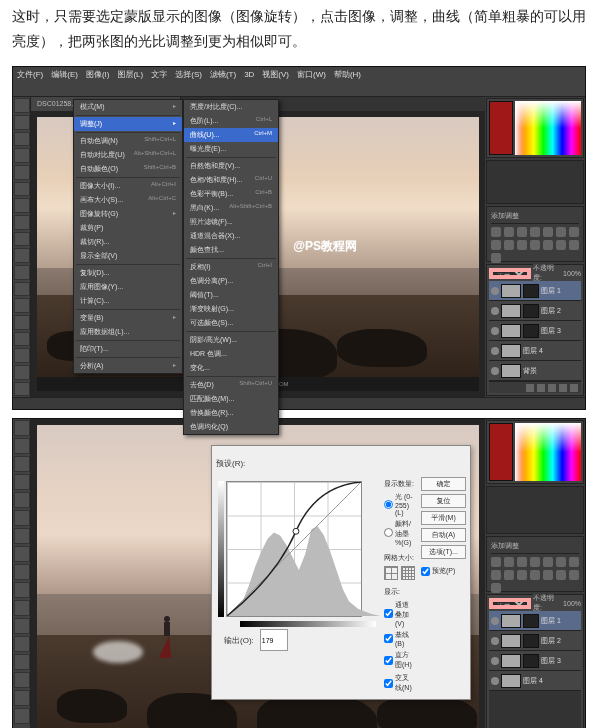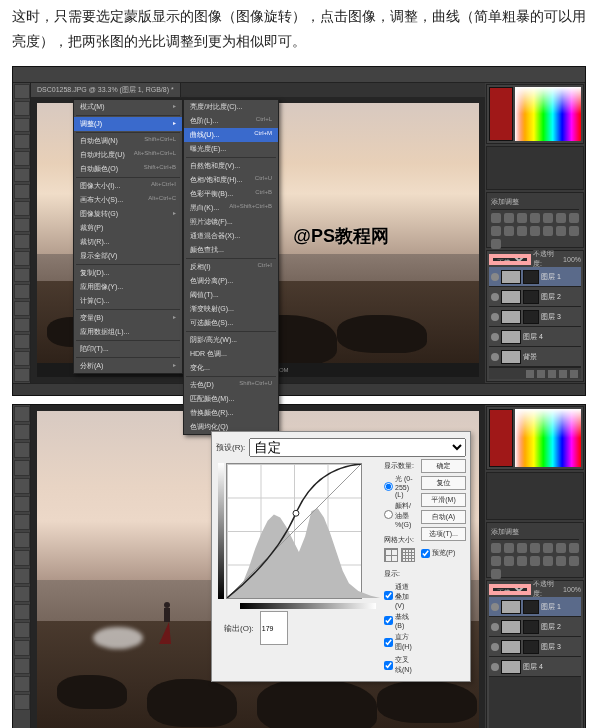--- a/index.html
+++ b/index.html
@@ -16,21 +16,21 @@
   .ps-canvas-wrap { flex: 1; background: #252525; display: flex; flex-direction: column; position: relative; }
   .tabbar { height: 14px; background: #333; display: flex; }
   .tab { background: #454545; color: #bbb; font-size: 7px; padding: 2px 6px; border-right: 1px solid #222; }
   .canvas { flex: 1; margin: 6px; background: #888; position: relative; overflow: hidden; }
   .sky { position: absolute; top: 0; left: 0; right: 0; height: 55%; background: linear-gradient(180deg, #d8c9c0 0%, #e8d0b8 40%, #f0ddc8 60%, #b59f8f 100%); }
   .sun { position: absolute; top: 38%; left: 42%; width: 14px; height: 14px; background: radial-gradient(circle, #fff8e0 0%, #f8d090 60%, transparent 100%); border-radius: 50%; }
   .sea { position: absolute; top: 55%; left: 0; right: 0; bottom: 28%; background: linear-gradient(180deg, #8a7a70 0%, #6a5a50 100%); }
   .rocks { position: absolute; bottom: 0; left: 0; right: 0; height: 35%; background: linear-gradient(180deg, #4a3a2e 0%, #2a1e16 100%); }
   .rock { position: absolute; background: #1a1410; border-radius: 40% 50% 30% 40%; }
   .wave { position: absolute; background: rgba(255,255,255,0.6); border-radius: 50%; filter: blur(2px); }
-  .watermark { position: absolute; color: #000000; font-size: 18px; font-weight: bold; text-shadow: 0 0 2px rgba(255,255,255,0.3); }
+  .watermark { position: absolute; color: #ffffff; font-size: 12px; font-weight: bold; text-shadow: 0 0 2px rgba(255,255,255,0.3); }
   .footermark { position: absolute; bottom: 0; left: 0; right: 0; height: 14px; background: #1a1a1a; color: #888; font-size: 8px; display: flex; align-items: center; justify-content: center; }
   .ps-panels { width: 100px; background: #3a3a3a; display: flex; flex-direction: column; }
   .panel { background: #424242; margin: 1px; border: 1px solid #222; }
   .colorpanel { height: 64px; display: flex; padding: 2px; gap: 2px; }
   .cp-swatch { width: 24px; background: #a01818; border: 1px solid #111; }
   .cp-picker { flex: 1; background: linear-gradient(to bottom, #fff 0%, rgba(255,255,255,0) 50%), linear-gradient(to right, #fff 0%, rgba(255,255,255,0) 15%), linear-gradient(to right, red,orange,yellow,lime,cyan,blue,magenta,red); }
   .navpanel { height: 48px; background: #333; }
   .adjpanel { height: 56px; background: #3c3c3c; padding: 4px; }
   .adjpanel-title { color: #bbb; font-size: 7px; border-bottom: 1px solid #222; padding-bottom: 2px; }
   .adj-icons { display: flex; flex-wrap: wrap; gap: 3px; margin-top: 3px; }
@@ -57,41 +57,54 @@
   .mi .sc { color: #999; font-size: 6px; margin-left: 8px; }
   .mi.hl .sc { color: #eef; }
   .msep { height: 1px; background: #333; margin: 1px 2px; }
   
   .girl { position: absolute; bottom: 30%; left: 28%; width: 12px; height: 46px; }
   .girl-head { width: 6px; height: 6px; background: #2a2020; border-radius: 50%; margin: 0 auto; }
   .girl-body { width: 6px; height: 14px; background: #2a2020; margin: 0 auto; }
   .girl-skirt { width: 0; height: 0; border-left: 10px solid transparent; border-right: 2px solid transparent; border-bottom: 22px solid #6a1818; margin-left: -2px; }
   
   .curves-dlg { position: absolute; top: 26px; left: 180px; width: 260px; background: #efefef; border: 1px solid #888; box-shadow: 2px 2px 5px rgba(0,0,0,0.3); z-index: 30; padding: 4px; font-size: 8px; color: #333; }
-  .cd-row { display: flex; align-items: center; gap: 4px; margin: 2px 0; }
+  .cd-row { display: flex; align-items: center; gap: 4px; margin: 8px 0; }
   .cd-graph { width: 136px; height: 136px; border: 1px solid #888; margin: 4px 2px; position: relative; background: #fff; }
   .cd-grid { position: absolute; inset: 0; background-image: linear-gradient(#ccc 1px, transparent 1px), linear-gradient(90deg, #ccc 1px, transparent 1px); background-size: 25% 25%; }
   .cd-hist { position: absolute; bottom: 0; left: 0; right: 0; height: 70%; }
   .cd-main { display: flex; }
   .cd-side { flex: 1; padding: 2px 2px 2px 6px; display: flex; flex-direction: column; gap: 3px; }
   .cd-btn { background: #f8f8f8; border: 1px solid #999; font-size: 7px; padding: 1px 4px; text-align: center; }
   .cd-check { display: flex; align-items: center; gap: 2px; font-size: 7px; }
   .cd-check input { width: 9px; height: 9px; }
-  .num-in { width: 28px; height: 11px; border: 1px solid #999; font-size: 7px; padding: 16px 1px; }
+  .num-in { width: 28px; height: 11px; border: 1px solid #999; font-size: 7px; padding: 10px 1px; }
   .ramp-h { height: 6px; background: linear-gradient(90deg, #000, #fff); margin: 1px 2px 0 16px; width: 136px; }
   .ramp-v { width: 6px; background: linear-gradient(0deg, #000, #fff); height: 136px; margin: 4px 0 0 2px; }
   .cd-graphwrap { display: flex; }
   .cd-btm { display: flex; gap: 6px; align-items: center; margin: 2px 0 0 8px; }
 </style>
 </head>
 <body>
 
 <div class="intro">这时，只需要选定蒙版显示的图像（图像旋转），点击图像，调整，曲线（简单粗暴的可以用亮度），把两张图的光比调整到更为相似即可。</div>
 
 <div class="ps-window">
+  <div class="ps-menubar">
+      <span>文件(F)</span>
+      <span>编辑(E)</span>
+      <span>图像(I)</span>
+      <span>图层(L)</span>
+      <span>文字</span>
+      <span>选择(S)</span>
+      <span>滤镜(T)</span>
+      <span>3D</span>
+      <span>视图(V)</span>
+      <span>窗口(W)</span>
+      <span>帮助(H)</span>
+    </div>
   <div class="ps-optbar"></div>
   <div class="ps-body">
     <div class="ps-toolbox">
         <div class="tool"></div>
         <div class="tool"></div>
         <div class="tool"></div>
         <div class="tool"></div>
         <div class="tool"></div>
         <div class="tool"></div>
         <div class="tool"></div>
@@ -421,21 +434,20 @@
           <div class="girl-head"></div>
             <div class="girl-body"></div>
             <div class="girl-skirt"></div>
         </div>
 
       </div>
 
       <div class="curves-dlg">
         <div class="cd-row">
           <span>预设(R):</span>
-          <select style="flex:1"><option>自定</option></select>
         </div>
         <div class="cd-main">
           <div>
             <div class="cd-graphwrap">
               <div class="ramp-v"></div>
               <div>
                 <div class="cd-graph">
                   <div class="cd-grid"></div>
                   <svg class="cd-hist" viewBox="0 0 100 60" preserveAspectRatio="none">
                     <polygon fill="#bbbbbb" points="0,60 2,58 6,54 10,50 14,40 18,28 22,18 26,10 30,6 34,8 38,14 42,22 46,30 50,20 54,4 58,2 62,8 66,18 70,30 74,42 78,50 84,55 92,58 100,60"></polygon>

